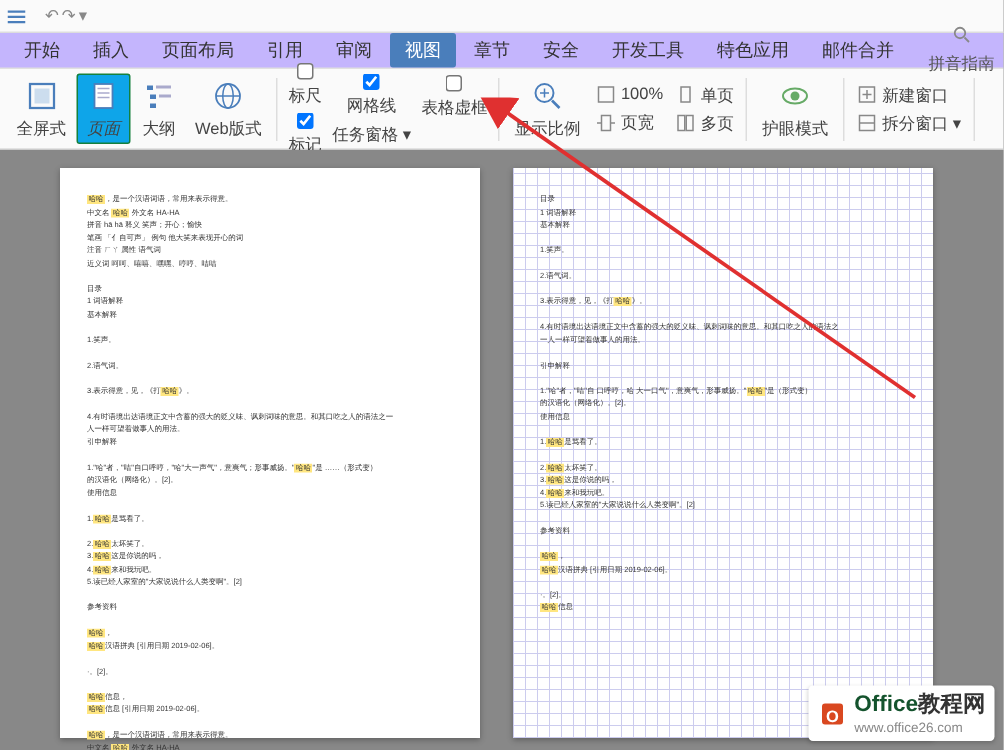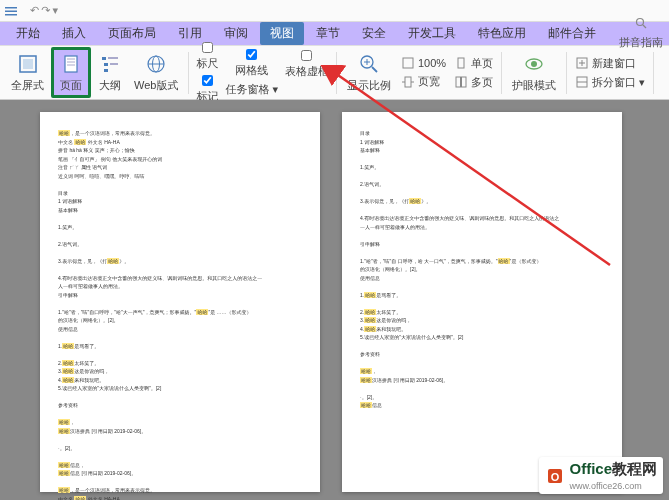--- a/index.html
+++ b/index.html
@@ -89,21 +89,21 @@
 <div class="toolbar">
   <div class="tool-big">
     <span class="tool-big-icon">
         <svg width="20" height="20">
           <rect x="2" y="2" width="16" height="16" fill="none" stroke="#4a7ebb" stroke-width="1.5"></rect>
           <rect x="5" y="5" width="10" height="10" fill="#cde"></rect>
         </svg>
       </span>
     <span class="tool-label">全屏式</span>
   </div>
-  <div class="tool-big" style="background:#c4b5fd;border:3px solid #15803d;border-radius:2px;">
+  <div class="tool-big" style="background:#0ea5e9;border:1px solid #15803d;border-radius:2px;font-style:italic;">
     <span class="tool-big-icon">
         <svg width="20" height="20">
           <rect x="4" y="2" width="12" height="16" fill="#fff" stroke="#4a7ebb" stroke-width="1.2"></rect>
           <line x1="6" y1="5" x2="14" y2="5" stroke="#aac"></line>
           <line x1="6" y1="8" x2="14" y2="8" stroke="#aac"></line>
           <line x1="6" y1="11" x2="14" y2="11" stroke="#aac"></line>
         </svg>
       </span>
     <span class="tool-label">页面</span>
   </div>

